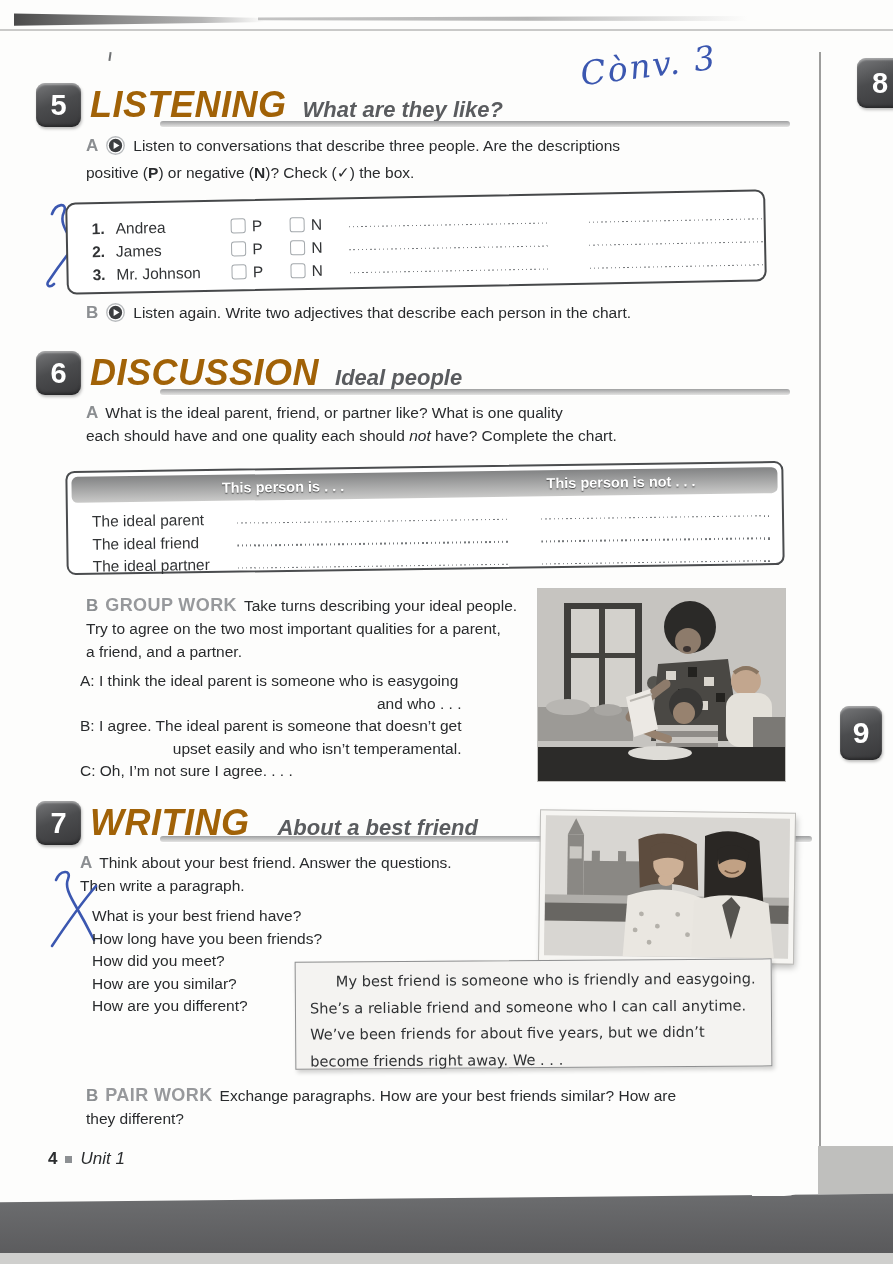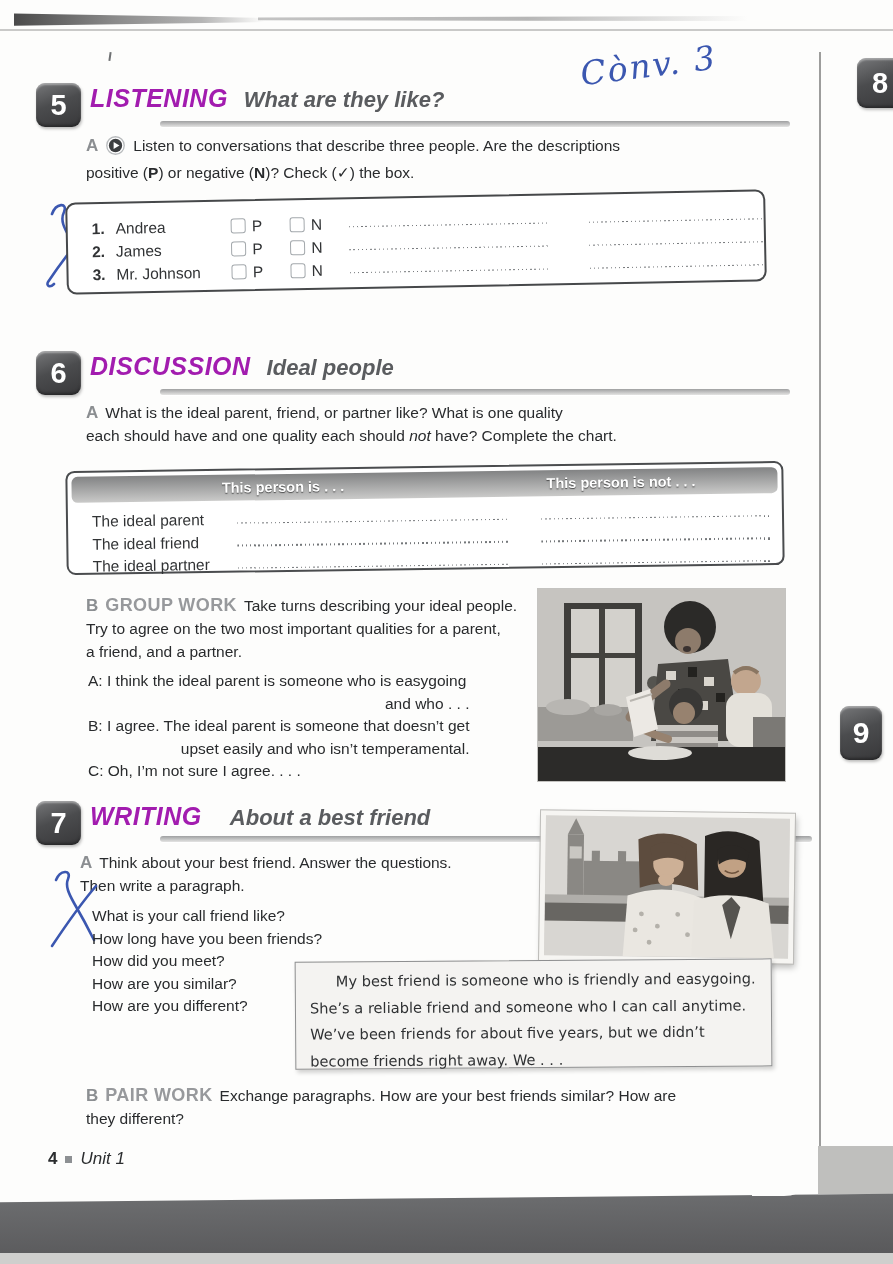--- a/index.html
+++ b/index.html
@@ -30,21 +30,21 @@
   
   .badge{position:absolute;width:45px;height:44px;border-radius:9px;color:#fff;font-weight:700;
          font-size:29px;display:flex;align-items:center;justify-content:center;
          background:linear-gradient(160deg,#77787a 0%,#4b4c4e 45%,#38383a 100%);
          box-shadow:inset 0 2px 2px rgba(255,255,255,.4),inset 0 -2px 3px rgba(0,0,0,.35),1px 2px 3px rgba(0,0,0,.25);}
   .b5{left:36px;top:83px;}  .b6{left:36px;top:351px;}  .b7{left:36px;top:801px;}
   .b8{left:857px;top:58px;width:46px;height:50px;}
   .b9{left:840px;top:706px;width:42px;height:54px;font-size:30px;}
   .sec-head{position:absolute;display:flex;align-items:baseline;gap:16px;white-space:nowrap;}
   .h5{left:90px;top:84px;} .h6{left:90px;top:352px;} .h7{left:90px;top:802px;gap:28px;}
-  .head-main{font-size:25px;font-weight:700;font-style:italic;color:#a21caf;letter-spacing:.5px;}
+  .head-main{font-size:36px;font-weight:700;font-style:italic;color:#a16207;letter-spacing:.5px;}
   .head-sub{font-size:22px;font-weight:700;font-style:italic;color:#5a5c5f;}
   .divider{position:absolute;height:6px;border-radius:3px;
            background:linear-gradient(to bottom,#9fa0a1,#e4e4e3);box-shadow:0 1px 0 rgba(255,255,255,.8);}
   .d1{left:160px;top:121px;width:630px;} .d2{left:160px;top:389px;width:630px;}
   .d3{left:160px;top:836px;width:652px;}
 
   
   .para{position:absolute;font-size:15.5px;line-height:23px;color:#292b2d;}
   .pA5{left:86px;top:134px;width:620px;} .pB5{left:86px;top:301px;width:680px;}
   .pA6{left:86px;top:401px;width:600px;} .pB6{left:86px;top:594px;width:480px;}
@@ -74,21 +74,21 @@
          display:flex;color:#fff;font-weight:700;font-size:14.5px;align-items:center;
          text-shadow:0 1px 1px rgba(55,55,55,.85);}
   .chart-head .c1{width:50%;text-align:center;padding-left:70px;box-sizing:border-box;}
   .chart-head .c2{width:50%;text-align:center;padding-left:40px;box-sizing:border-box;}
   .chart-rows{padding:8px 0 0 20px;}
   .crow{display:flex;align-items:center;height:22.5px;font-size:15.5px;color:#313335;}
   .clabel{width:145px;}
   .cdots1{width:272px;margin-right:32px;} .cdots2{width:230px;}
 
   
-  .dlg{position:absolute;left:88px;top:670px;font-size:15.5px;line-height:22.5px;color:#292b2d;}
+  .dlg{position:absolute;left:80px;top:670px;font-size:15.5px;line-height:22.5px;color:#292b2d;}
   .cont{padding-left:27px;text-align:right;}
   .questions{position:absolute;left:92px;top:905px;font-size:15.5px;line-height:22.5px;color:#292b2d;}
   .sample{position:absolute;left:295px;top:960px;width:477px;height:108px;background:#f4f3f1;
           border:1px solid #8e8f90;box-shadow:2px 3px 4px rgba(0,0,0,.18);transform:rotate(-0.4deg);
           font-family:"DejaVu Sans",sans-serif;font-size:14.6px;line-height:26.5px;color:#2f3133;
           padding:6px 14px;box-sizing:border-box;}
   .sample .ind{text-indent:26px;}
 
   
   .photo1{position:absolute;left:538px;top:589px;width:247px;height:192px;outline:1px solid #c4c3c0;}
@@ -168,20 +168,27 @@
       <span class="rname">Mr. Johnson</span>
       <span class="chk"></span>
         <span class="chklbl">P</span>
       <span class="chk"></span>
         <span class="chklbl">N</span>
       <span class="dots dots1"></span>
         <span class="dots dots2"></span>
     </div>
   </div>
 
+  <div class="para pB5">
+    <span class="lbl">B</span><span class="play"><svg width="19" height="19" viewBox="0 0 20 20">
+          <circle cx="10" cy="10" r="9.2" fill="#fff" stroke="#b8bbbd" stroke-width="1.4"></circle>
+          <circle cx="10" cy="10" r="7" fill="#3c3e40"></circle>
+          <polygon points="8,6.4 14.2,10 8,13.6" fill="#fff"></polygon>
+        </svg></span><span>Listen again. Write two adjectives that describe each person in the chart.</span>
+  </div>
 
   <div class="badge b6">6</div>
   <div class="sec-head h6">
     <span class="head-main">DISCUSSION</span>
     <span class="head-sub">Ideal people</span>
   </div>
   <div class="divider d2"></div>
 
   <div class="para pA6">
     <div>
@@ -317,21 +324,21 @@
     </div>
     <div>Then write a paragraph.</div>
   </div>
 
   <svg class="xmark" style="left:46px;top:866px;" width="58" height="86" viewBox="0 0 58 86">
     <path d="M10,14 C14,4 26,3 22,13 C19,20 23,28 28,37 C35,49 42,62 48,74" fill="none" stroke="#3b57b0" stroke-width="2.6" stroke-linecap="round"></path>
     <path d="M50,20 C38,34 22,56 6,80" fill="none" stroke="#3b57b0" stroke-width="2.6" stroke-linecap="round"></path>
   </svg>
 
   <div class="questions">
-    <div>What is your call friend like?</div>
+    <div>What is your best friend have?</div>
     <div>How long have you been friends?</div>
     <div>How did you meet?</div>
     <div>How are you similar?</div>
     <div>How are you different?</div>
   </div>
 
   <div class="sample">
     <div class="ind">My best friend is someone who is friendly and easygoing.</div>
     <div>She’s a reliable friend and someone who I can call anytime.</div>
     <div>We’ve been friends for about five years, but we didn’t</div>

